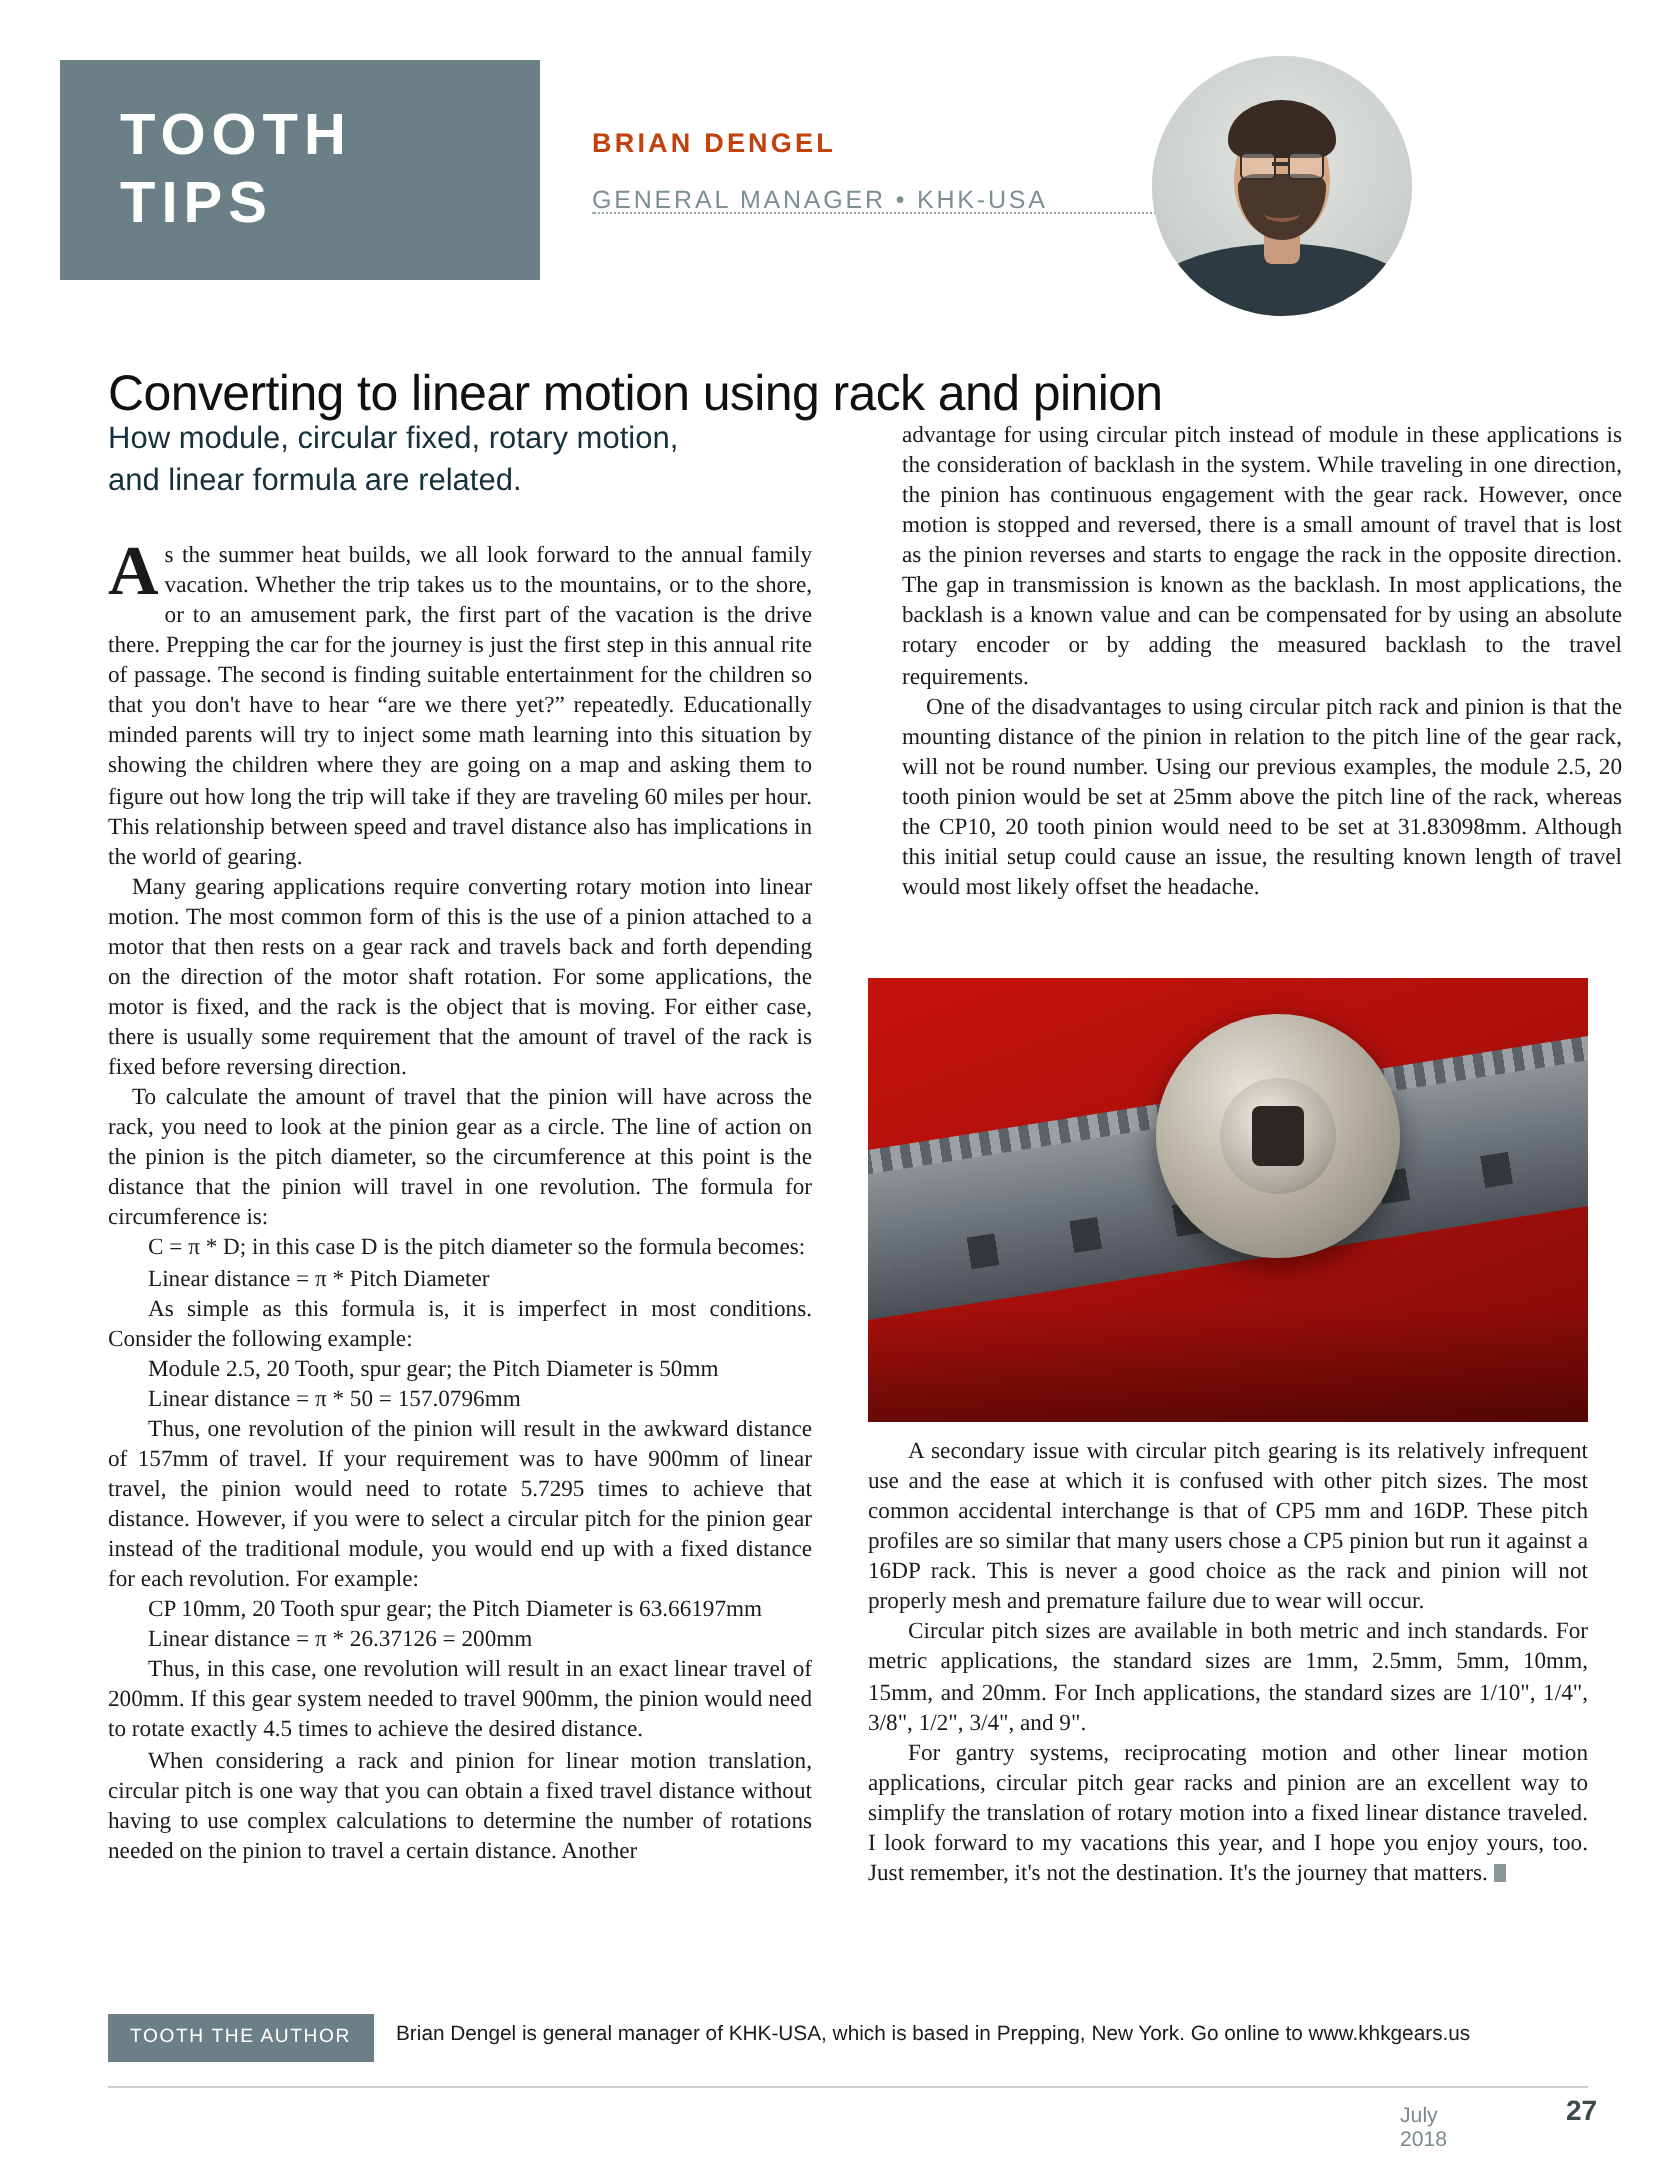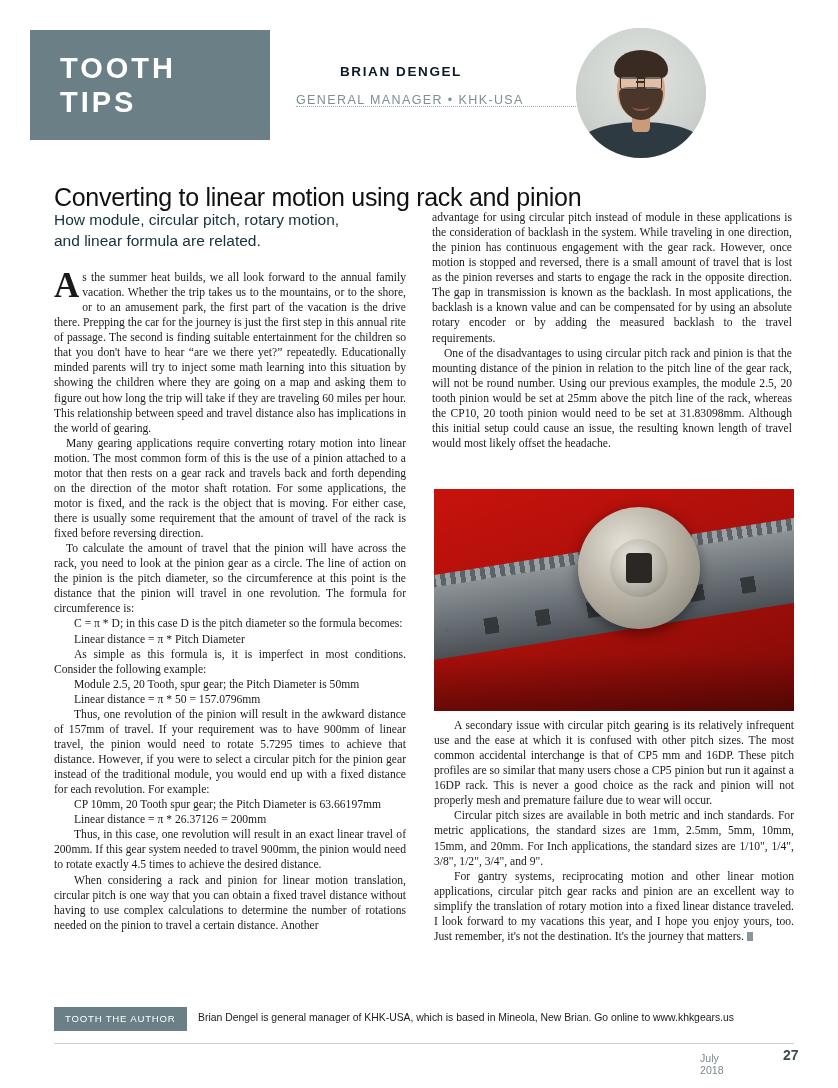--- a/index.html
+++ b/index.html
@@ -56,22 +56,21 @@
   .byline {
     position: absolute;
     left: 296px;
     top: 64px;
     font-family: "Liberation Sans", sans-serif;
   }
   .byline-name {
     font-size: 13.5px;
     font-weight: bold;
     letter-spacing: 1.6px;
-    color: #0f172a;
-    margin-left: 44px;
+    color: #c2410c;
   }
   .byline-role {
     margin-top: 14px;
     font-size: 12.5px;
     letter-spacing: 1.4px;
     color: #7c8f93;
   }
   .dotted-rule {
     position: absolute;
     left: 296px;
@@ -206,21 +205,21 @@
   .col p { margin: 0; text-indent: 12px; }
   .col p.noind { text-indent: 0; }
   .col p.indent-line { text-indent: 20px; }
 
   .col-left {
     left: 54px;
     top: 270px;
     width: 352px;
   }
   .col-right {
-    left: 432px;
+    left: 451px;
     top: 210px;
     width: 360px;
   }
 
   .dropcap {
     float: left;
     font-family: "Liberation Serif", serif;
     font-weight: bold;
     font-size: 35px;
     line-height: 0.82;
@@ -402,21 +401,21 @@
     <div class="hs-beard"></div>
     <div class="hs-hair"></div>
     <div class="hs-glass left"></div>
     <div class="hs-glass right"></div>
     <div class="hs-bridge"></div>
     <div class="hs-smile"></div>
   </div>
 
   <h1 class="headline">Converting to linear motion using rack and pinion</h1>
   <div class="deck">
-    <div>How module, circular pitch, rotary motion,</div>
+    <div>How module, circular fixed, rotary motion,</div>
     <div>and linear formula are related.</div>
   </div>
 
   <div class="col col-left">
     <p class="noind">
       <span class="dropcap">A</span>
       <span>s the summer heat builds, we all look forward to the annual family vacation. Whether the trip takes us to the mountains, or to the shore, or to an amusement park, the first part of the vacation is the drive there. Prepping the car for the journey is just the first step in this annual rite of passage. The second is finding suitable entertainment for the children so that you don't have to hear “are we there yet?” repeatedly. Educationally minded parents will try to inject some math learning into this situation by showing the children where they are going on a map and asking them to figure out how long the trip will take if they are traveling 60 miles per hour. This relationship between speed and travel distance also has implications in the world of gearing.</span>
     </p>
     <p><span>Many gearing applications require converting rotary motion into linear motion. The most common form of this is the use of a pinion attached to a motor that then rests on a gear rack and travels back and forth depending on the direction of the motor shaft rotation. For some applications, the motor is fixed, and the rack is the object that is moving. For either case, there is usually some requirement that the amount of travel of the rack is fixed before reversing direction.</span></p>
     <p><span>To calculate the amount of travel that the pinion will have across the rack, you need to look at the pinion gear as a circle. The line of action on the pinion is the pitch diameter, so the circumference at this point is the distance that the pinion will travel in one revolution. The formula for circumference is:</span></p>
@@ -454,19 +453,19 @@
 
   <div class="col" style="left:434px; top:718px; width:360px;">
     <p class="indent-line"><span>A secondary issue with circular pitch gearing is its relatively infrequent use and the ease at which it is confused with other pitch sizes. The most common accidental interchange is that of CP5 mm and 16DP. These pitch profiles are so similar that many users chose a CP5 pinion but run it against a 16DP rack. This is never a good choice as the rack and pinion will not properly mesh and premature failure due to wear will occur.</span></p>
     <p class="indent-line"><span>Circular pitch sizes are available in both metric and inch standards. For metric applications, the standard sizes are 1mm, 2.5mm, 5mm, 10mm, 15mm, and 20mm. For Inch applications, the standard sizes are 1/10", 1/4", 3/8", 1/2", 3/4", and 9".</span></p>
     <p class="indent-line"><span>For gantry systems, reciprocating motion and other linear motion applications, circular pitch gear racks and pinion are an excellent way to simplify the translation of rotary motion into a fixed linear distance traveled. I look forward to my vacations this year, and I hope you enjoy yours, too. Just remember, it's not the destination. It's the journey that matters.</span><span class="endmark"></span></p>
   </div>
 
   <div class="about-bar">
     <span>TOOTH THE AUTHOR</span>
   </div>
-  <div class="about-text">Brian Dengel is general manager of KHK-USA, which is based in Mineola, New Brian. Go online to www.khkgears.us</div>
+  <div class="about-text">Brian Dengel is general manager of KHK-USA, which is based in Prepping, New York. Go online to www.khkgears.us</div>
 
   <div class="rule-bottom"></div>
   <div class="footer-date">July 2018</div>
   <div class="footer-page">27</div>
 
 </div>
 
 </body></html>

